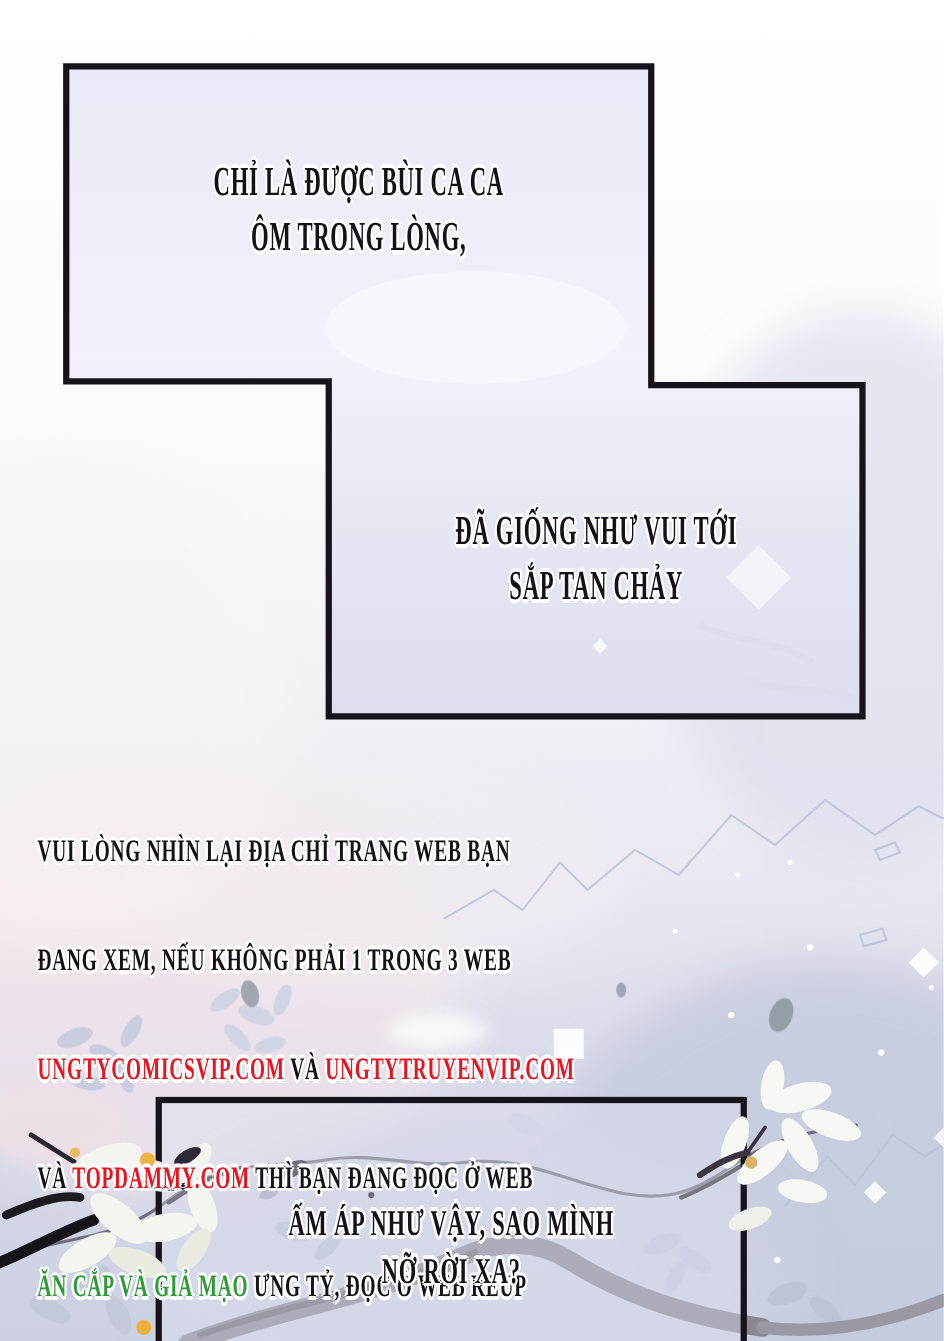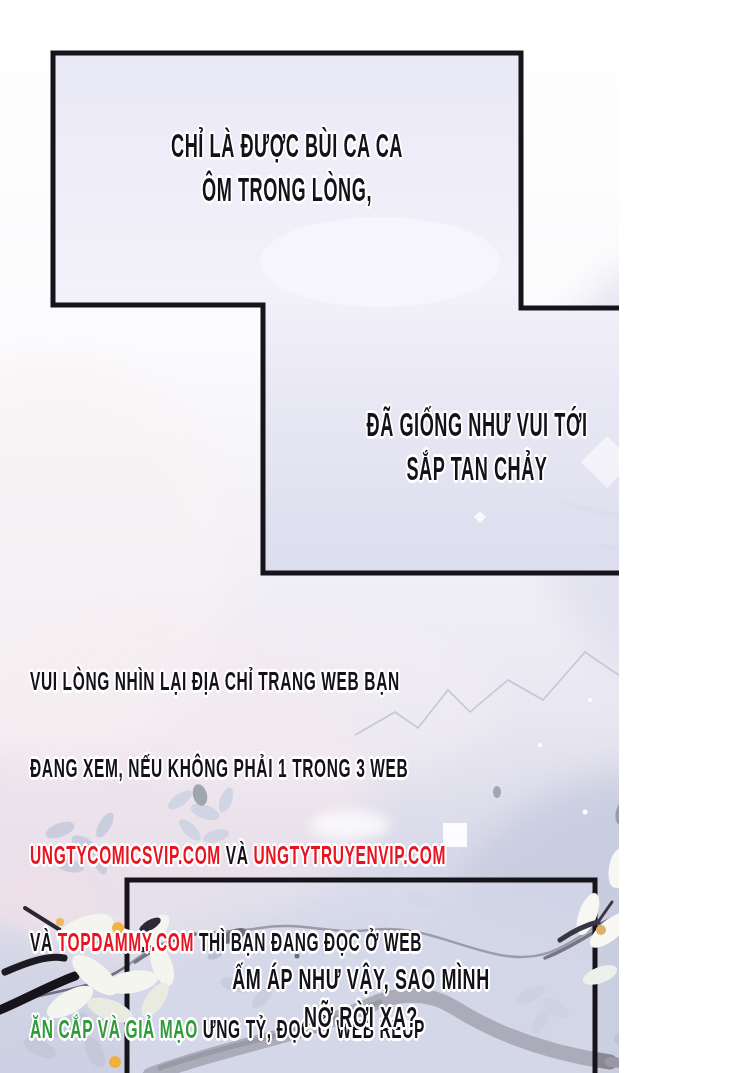--- a/index.html
+++ b/index.html
@@ -1,18 +1,18 @@
 <!DOCTYPE html>
 <html><head>
 <meta charset="utf-8">
 <style>
   html,body{margin:0;padding:0;background:#fff;}
   .page{
-    position:relative;width:619px;height:1073px;overflow:hidden;
-    font-family:Liberation Sans, sans-serif;background:#fff;
+    position:relative;width:755px;height:1073px;overflow:hidden;
+    font-family:Liberation Serif, serif;background:#fff;
   }
   .art{position:absolute;left:0;top:0;}
   .btxt{
     position:absolute;font-weight:bold;color:#141119;text-align:center;
     white-space:nowrap;letter-spacing:1px;line-height:44px;
     text-shadow:-2px -2px 0 #fff,2px -2px 0 #fff,-2px 2px 0 #fff,2px 2px 0 #fff,
                 -3px 0 0 #fff,3px 0 0 #fff,0 -3px 0 #fff,0 3px 0 #fff;
   }
   .b1{left:53px;top:124px;width:468px;font-size:33px;transform:scaleX(.55);transform-origin:50% 0;}
   .b2{left:263px;top:403px;width:428px;font-size:33px;transform:scaleX(.55);transform-origin:50% 0;}

